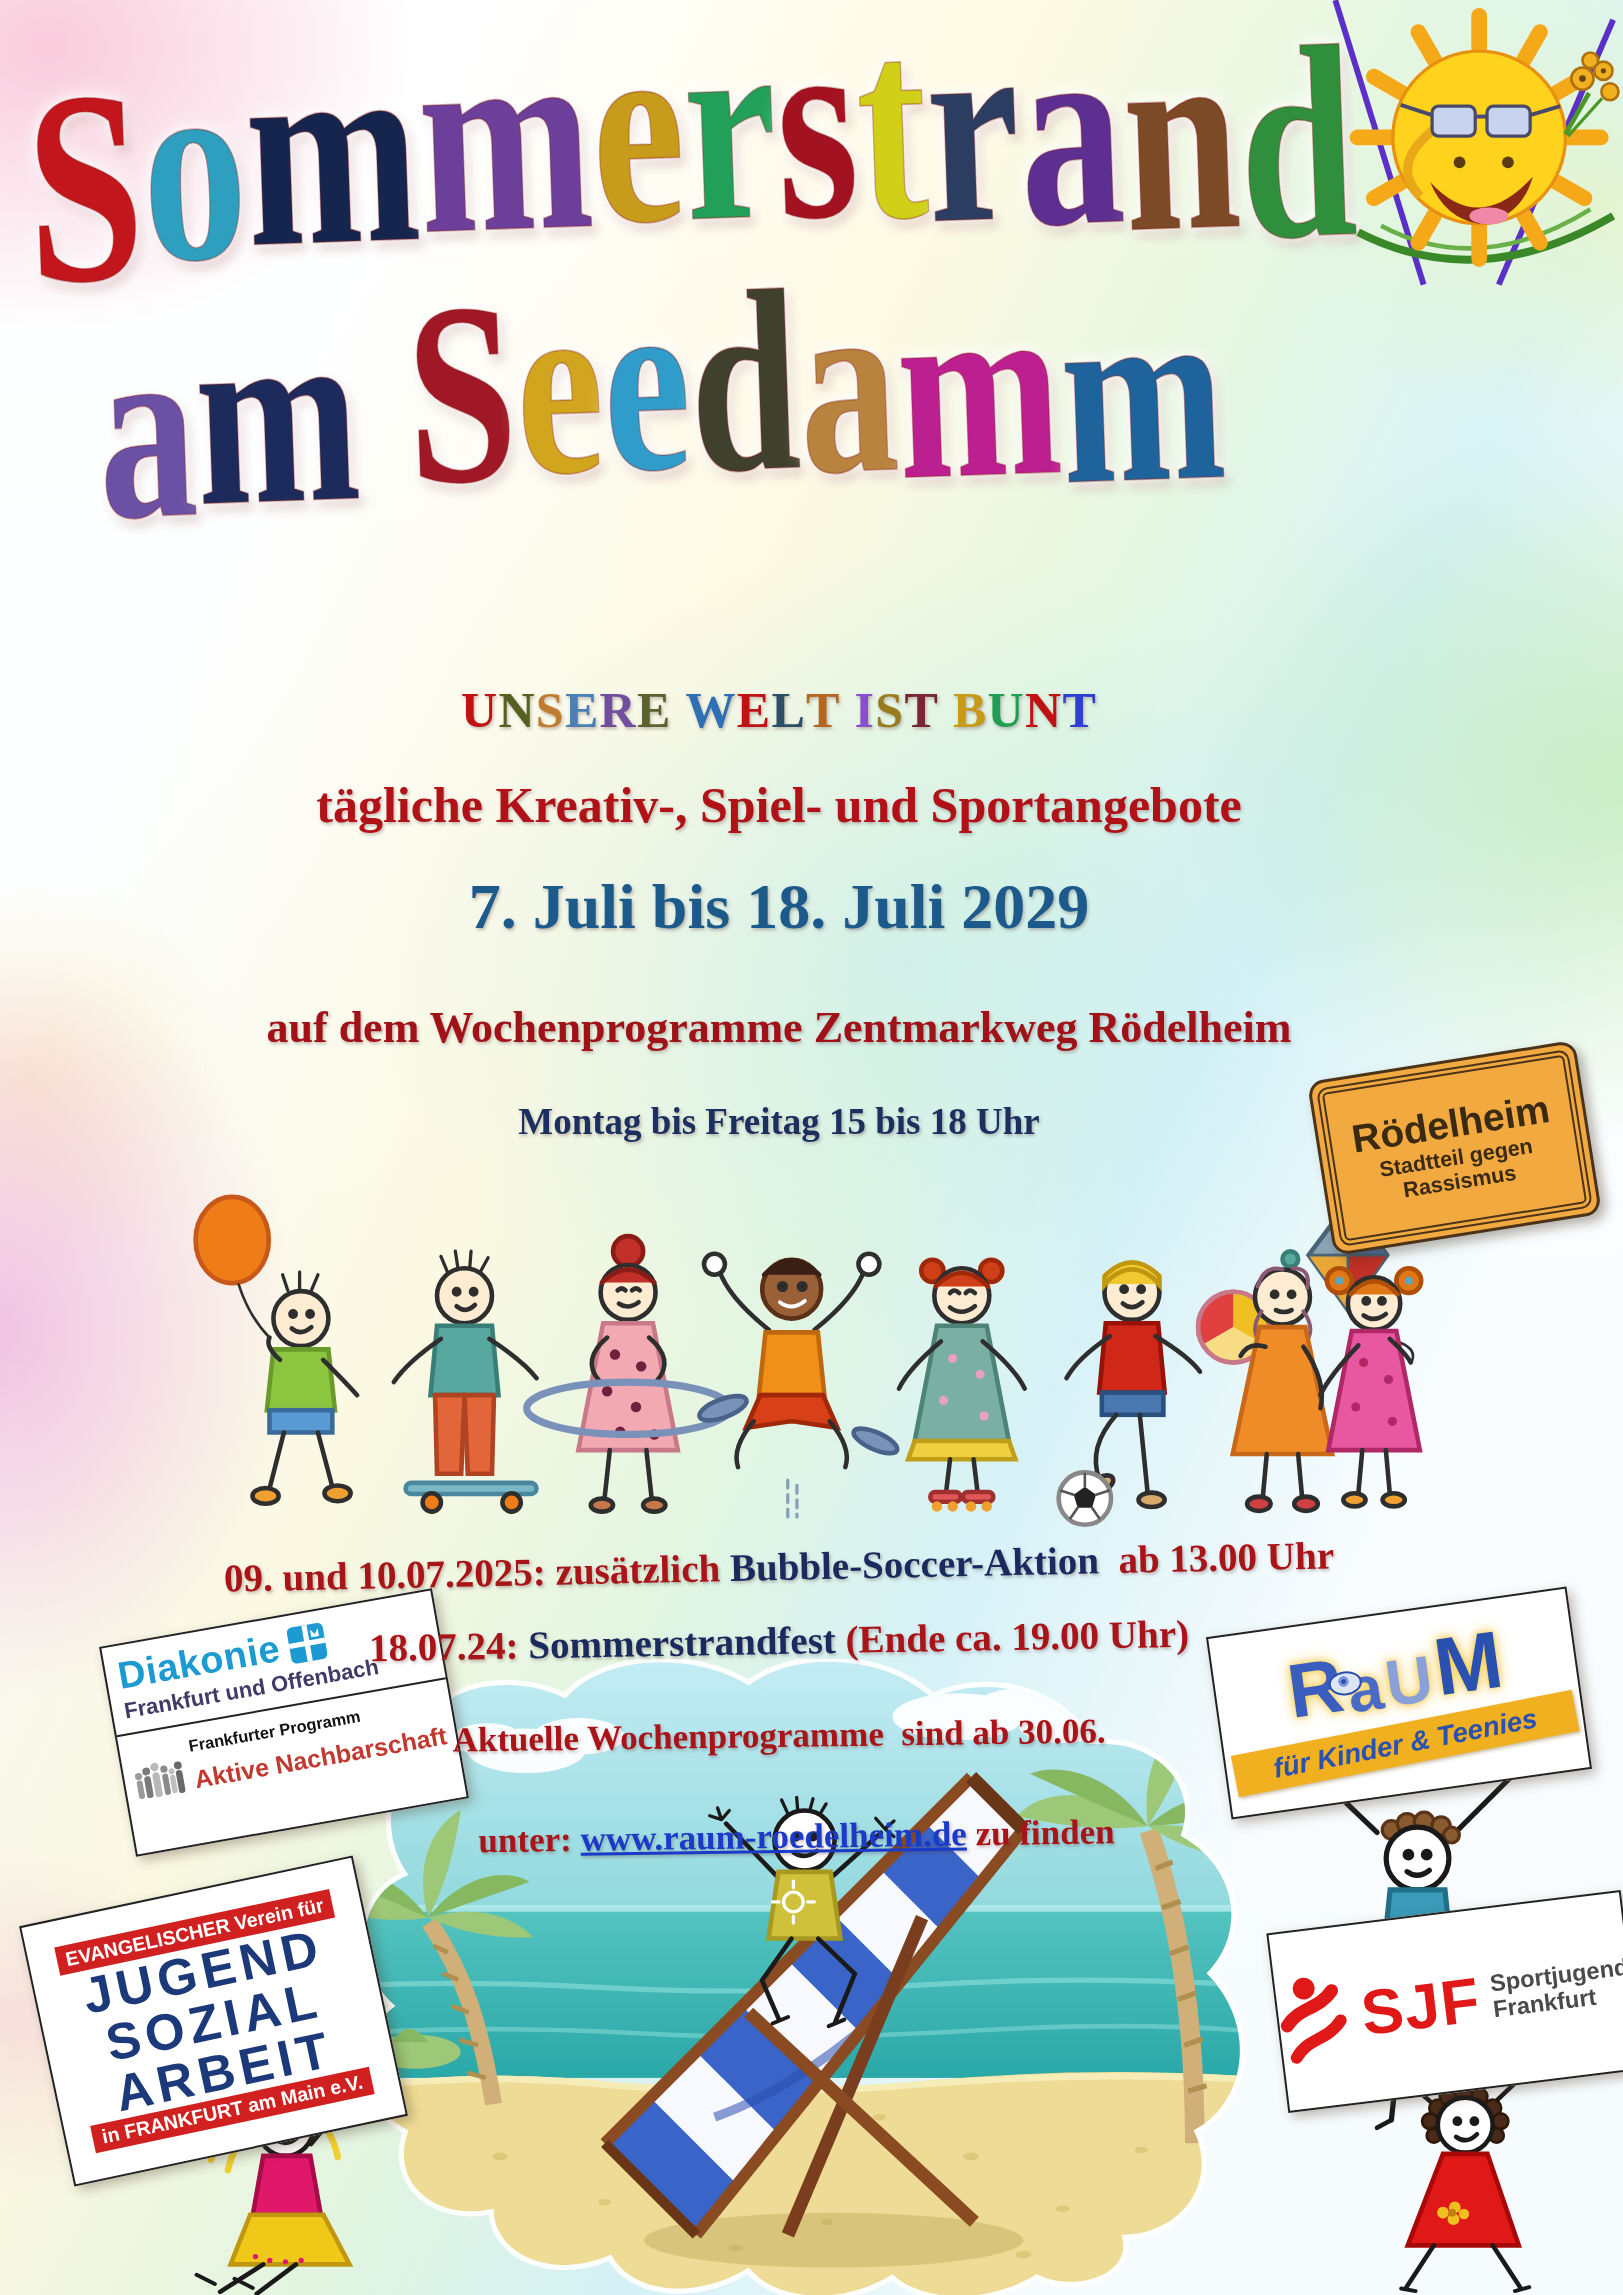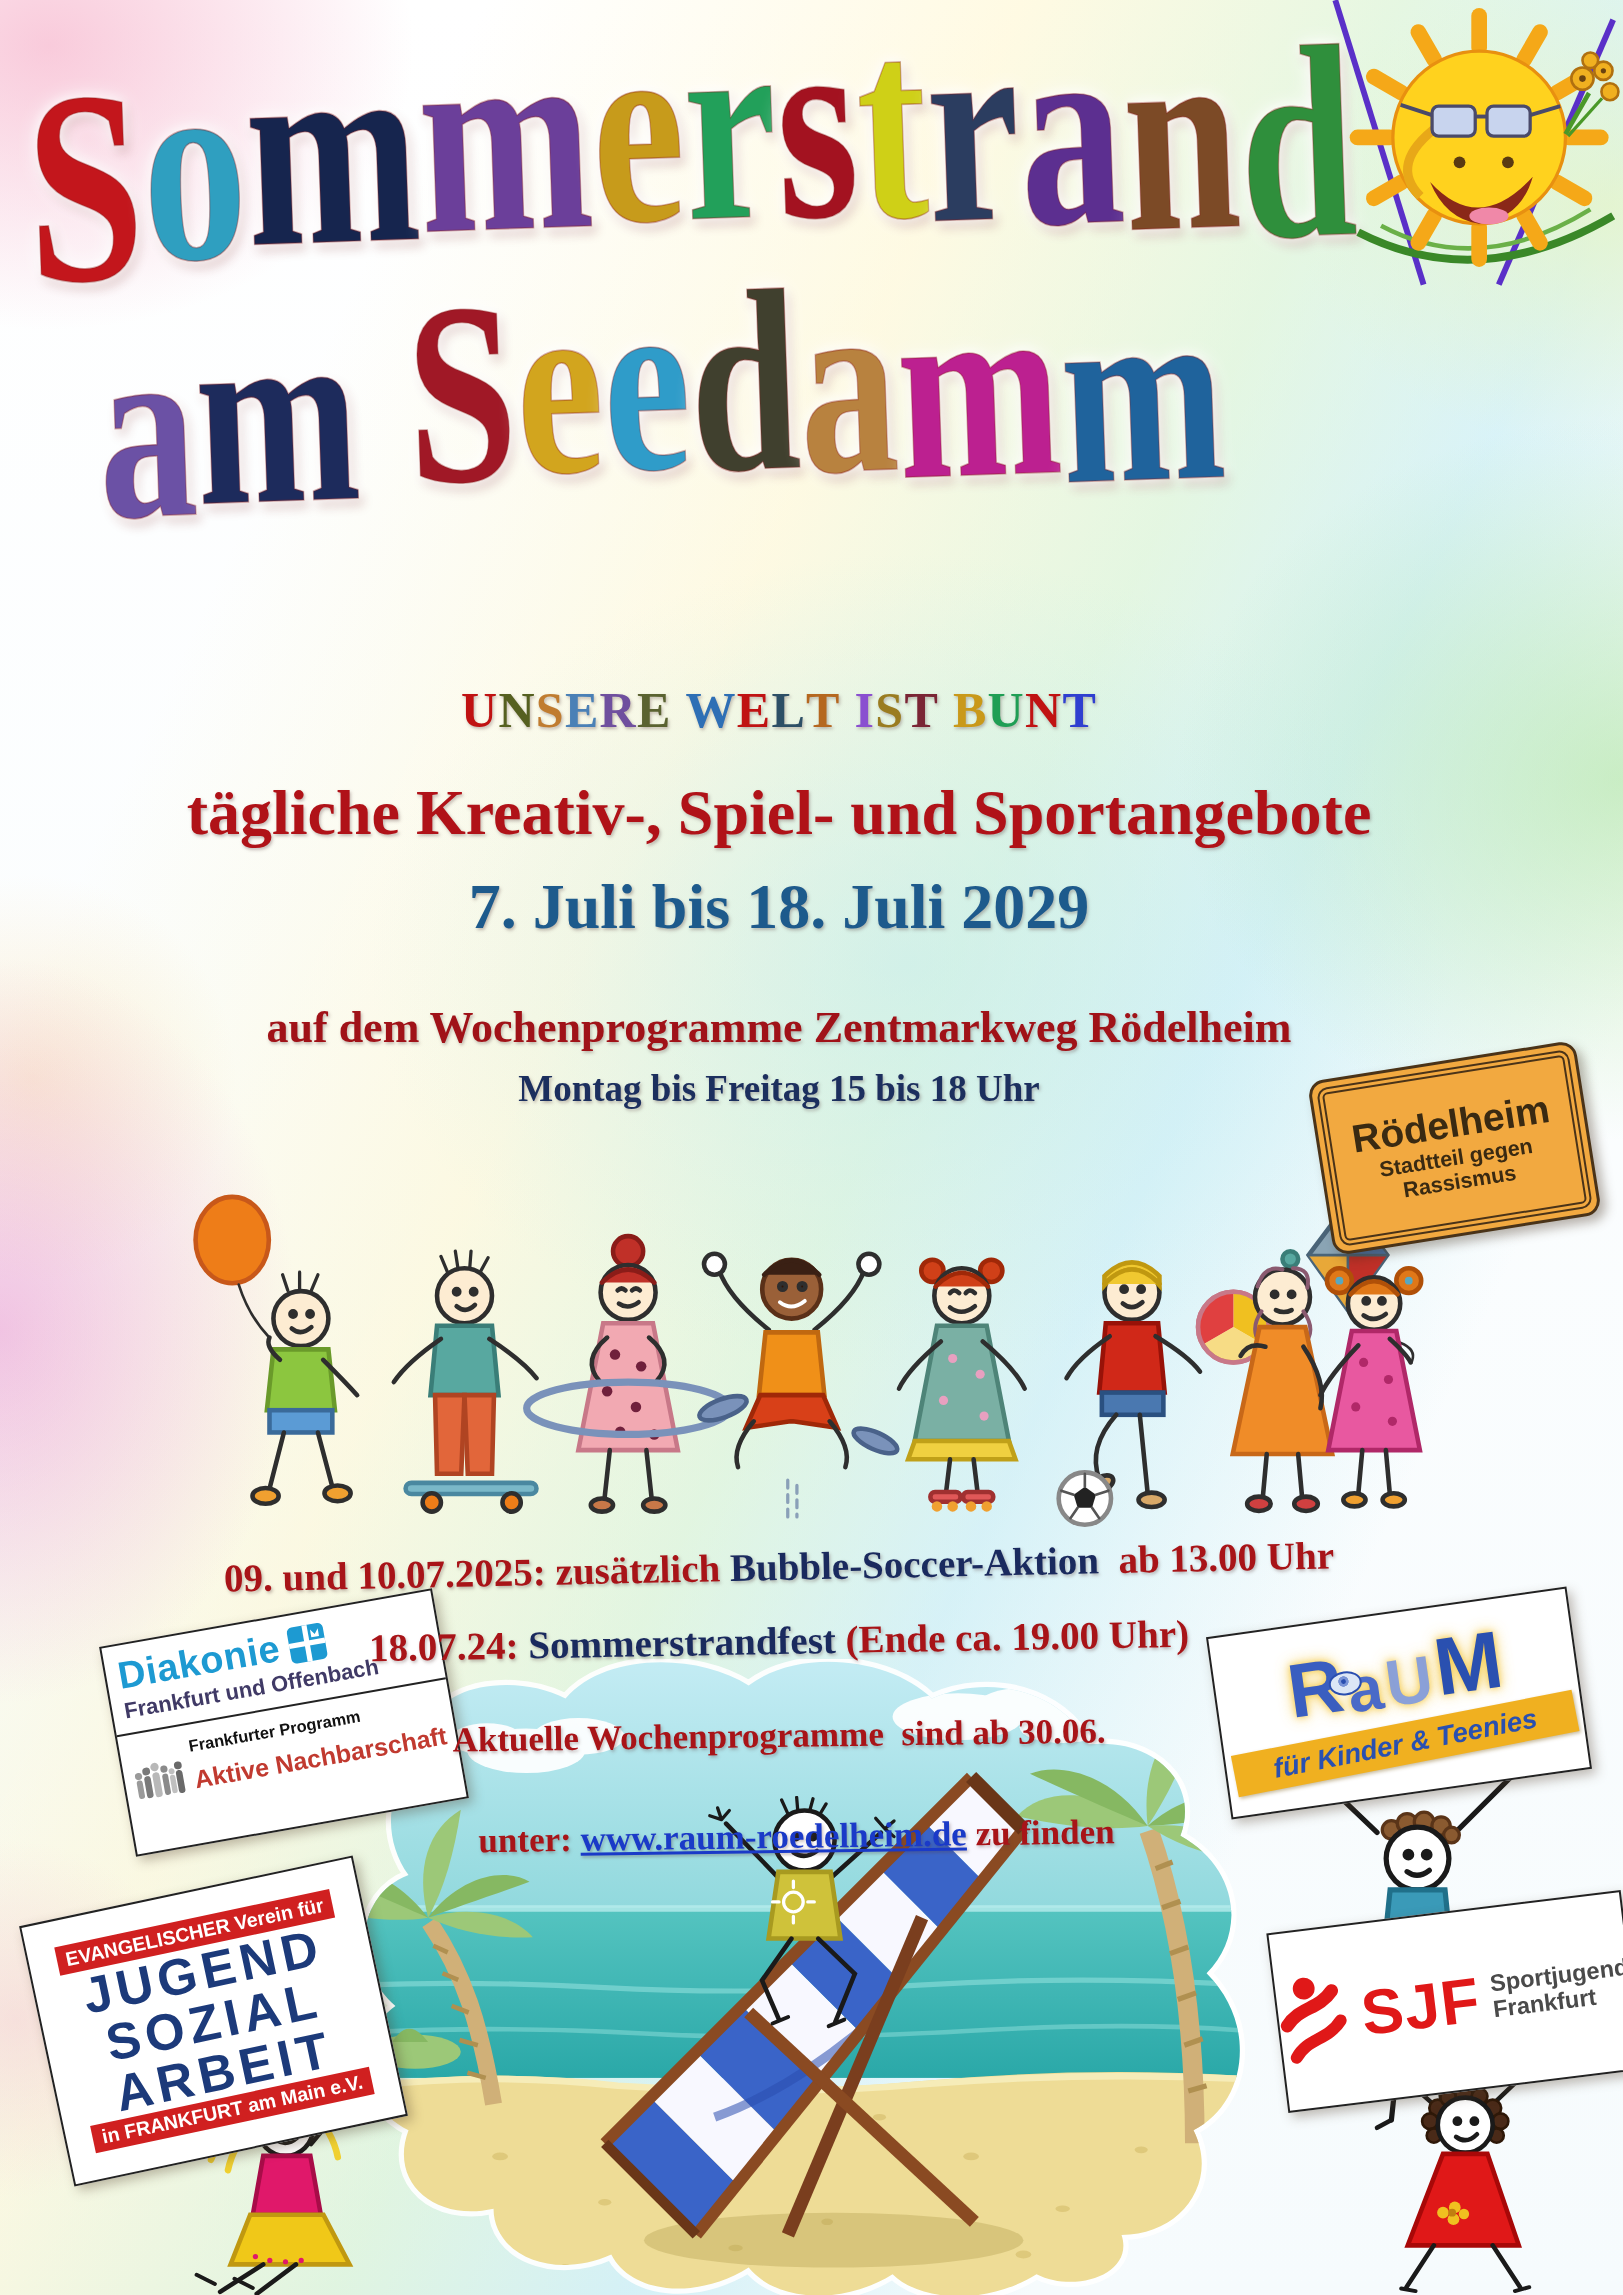--- a/index.html
+++ b/index.html
@@ -40,24 +40,24 @@
   #title2 span:nth-child(6){transform:translateY(-10.5px);} #title2 span:nth-child(7){transform:translateY(-7.9px);}
   #title2 span:nth-child(8){transform:translateY(-3.9px);}  #title2 span:nth-child(9){transform:translateY(2.6px);}
   #title2 span:nth-child(10){transform:translateY(10.5px);}
   
   .ptext{position:absolute;left:0;right:65px;text-align:center;font-weight:700;
     font-family:"Liberation Serif",serif;
     text-shadow:1.3px 2px 3.3px rgba(90,60,60,.35);z-index:5;}
   .pre{white-space:pre;}
   #subtitle{top:681px;font-size:50px;letter-spacing:1.3px;}
   #subtitle span{display:inline-block;white-space:pre;}
-  #taegliche{top:776px;font-size:64px;}
+  #taegliche{top:776px;font-size:50px;}
   #dates{top:870px;font-size:64px;}
   #location{top:1002px;font-size:44px;}
-  #hours{top:1067px;font-size:37px;}
+  #hours{top:1100px;font-size:37px;}
   #event1{top:1544px;font-size:39px;transform:rotate(-1.2deg);}
   #event2{top:1618px;font-size:39px;transform:rotate(-1deg);}
   #info1{top:1716px;font-size:35px;transform:rotate(-0.8deg);}
   #info2{top:1777px;font-size:35px;transform:rotate(-0.8deg);}
   #info2 a{font-weight:700;text-decoration:underline;}
   
   #sign{left:1319px;top:1060px;width:265px;height:170px;transform:rotate(-9deg);
     border:3.3px solid #4a3318;border-radius:15.7px;background:#f2a940;
     box-shadow:5.2px 6.5px 10.5px rgba(60,40,20,.35);z-index:4;}
   #sign .inner{position:absolute;inset:5.2px;border:7.9px double #4a3318;border-radius:10.5px;

